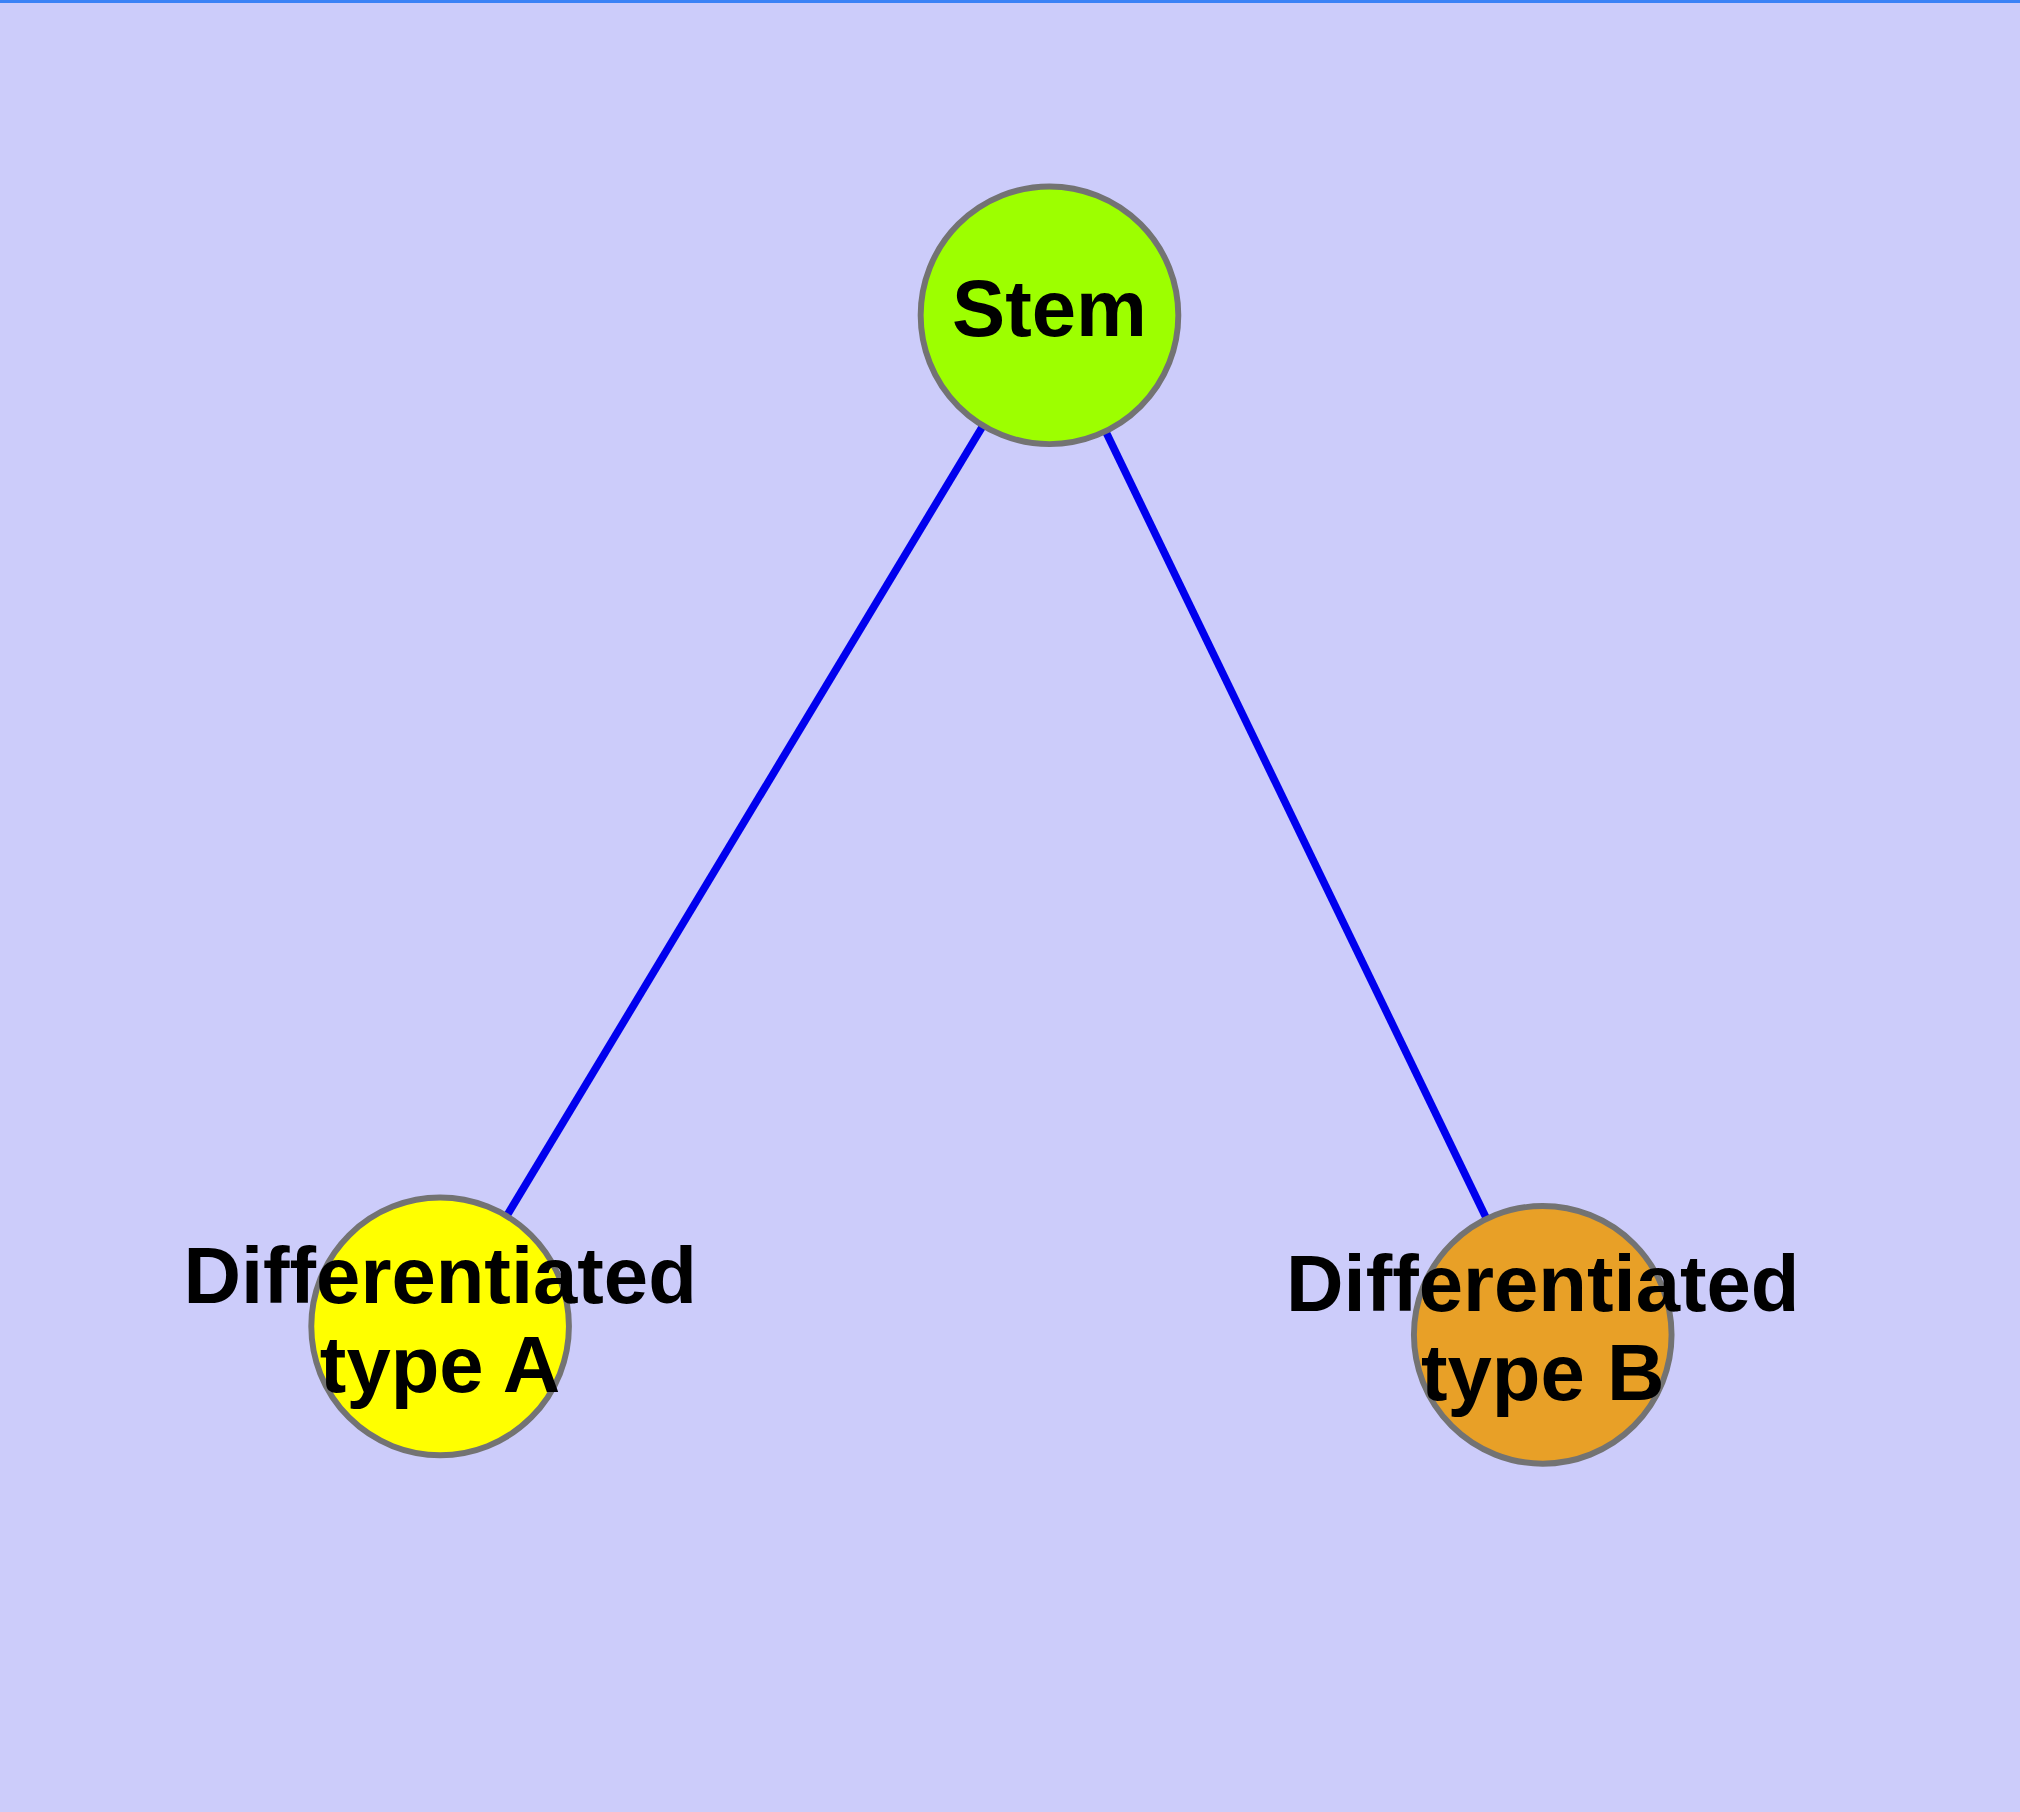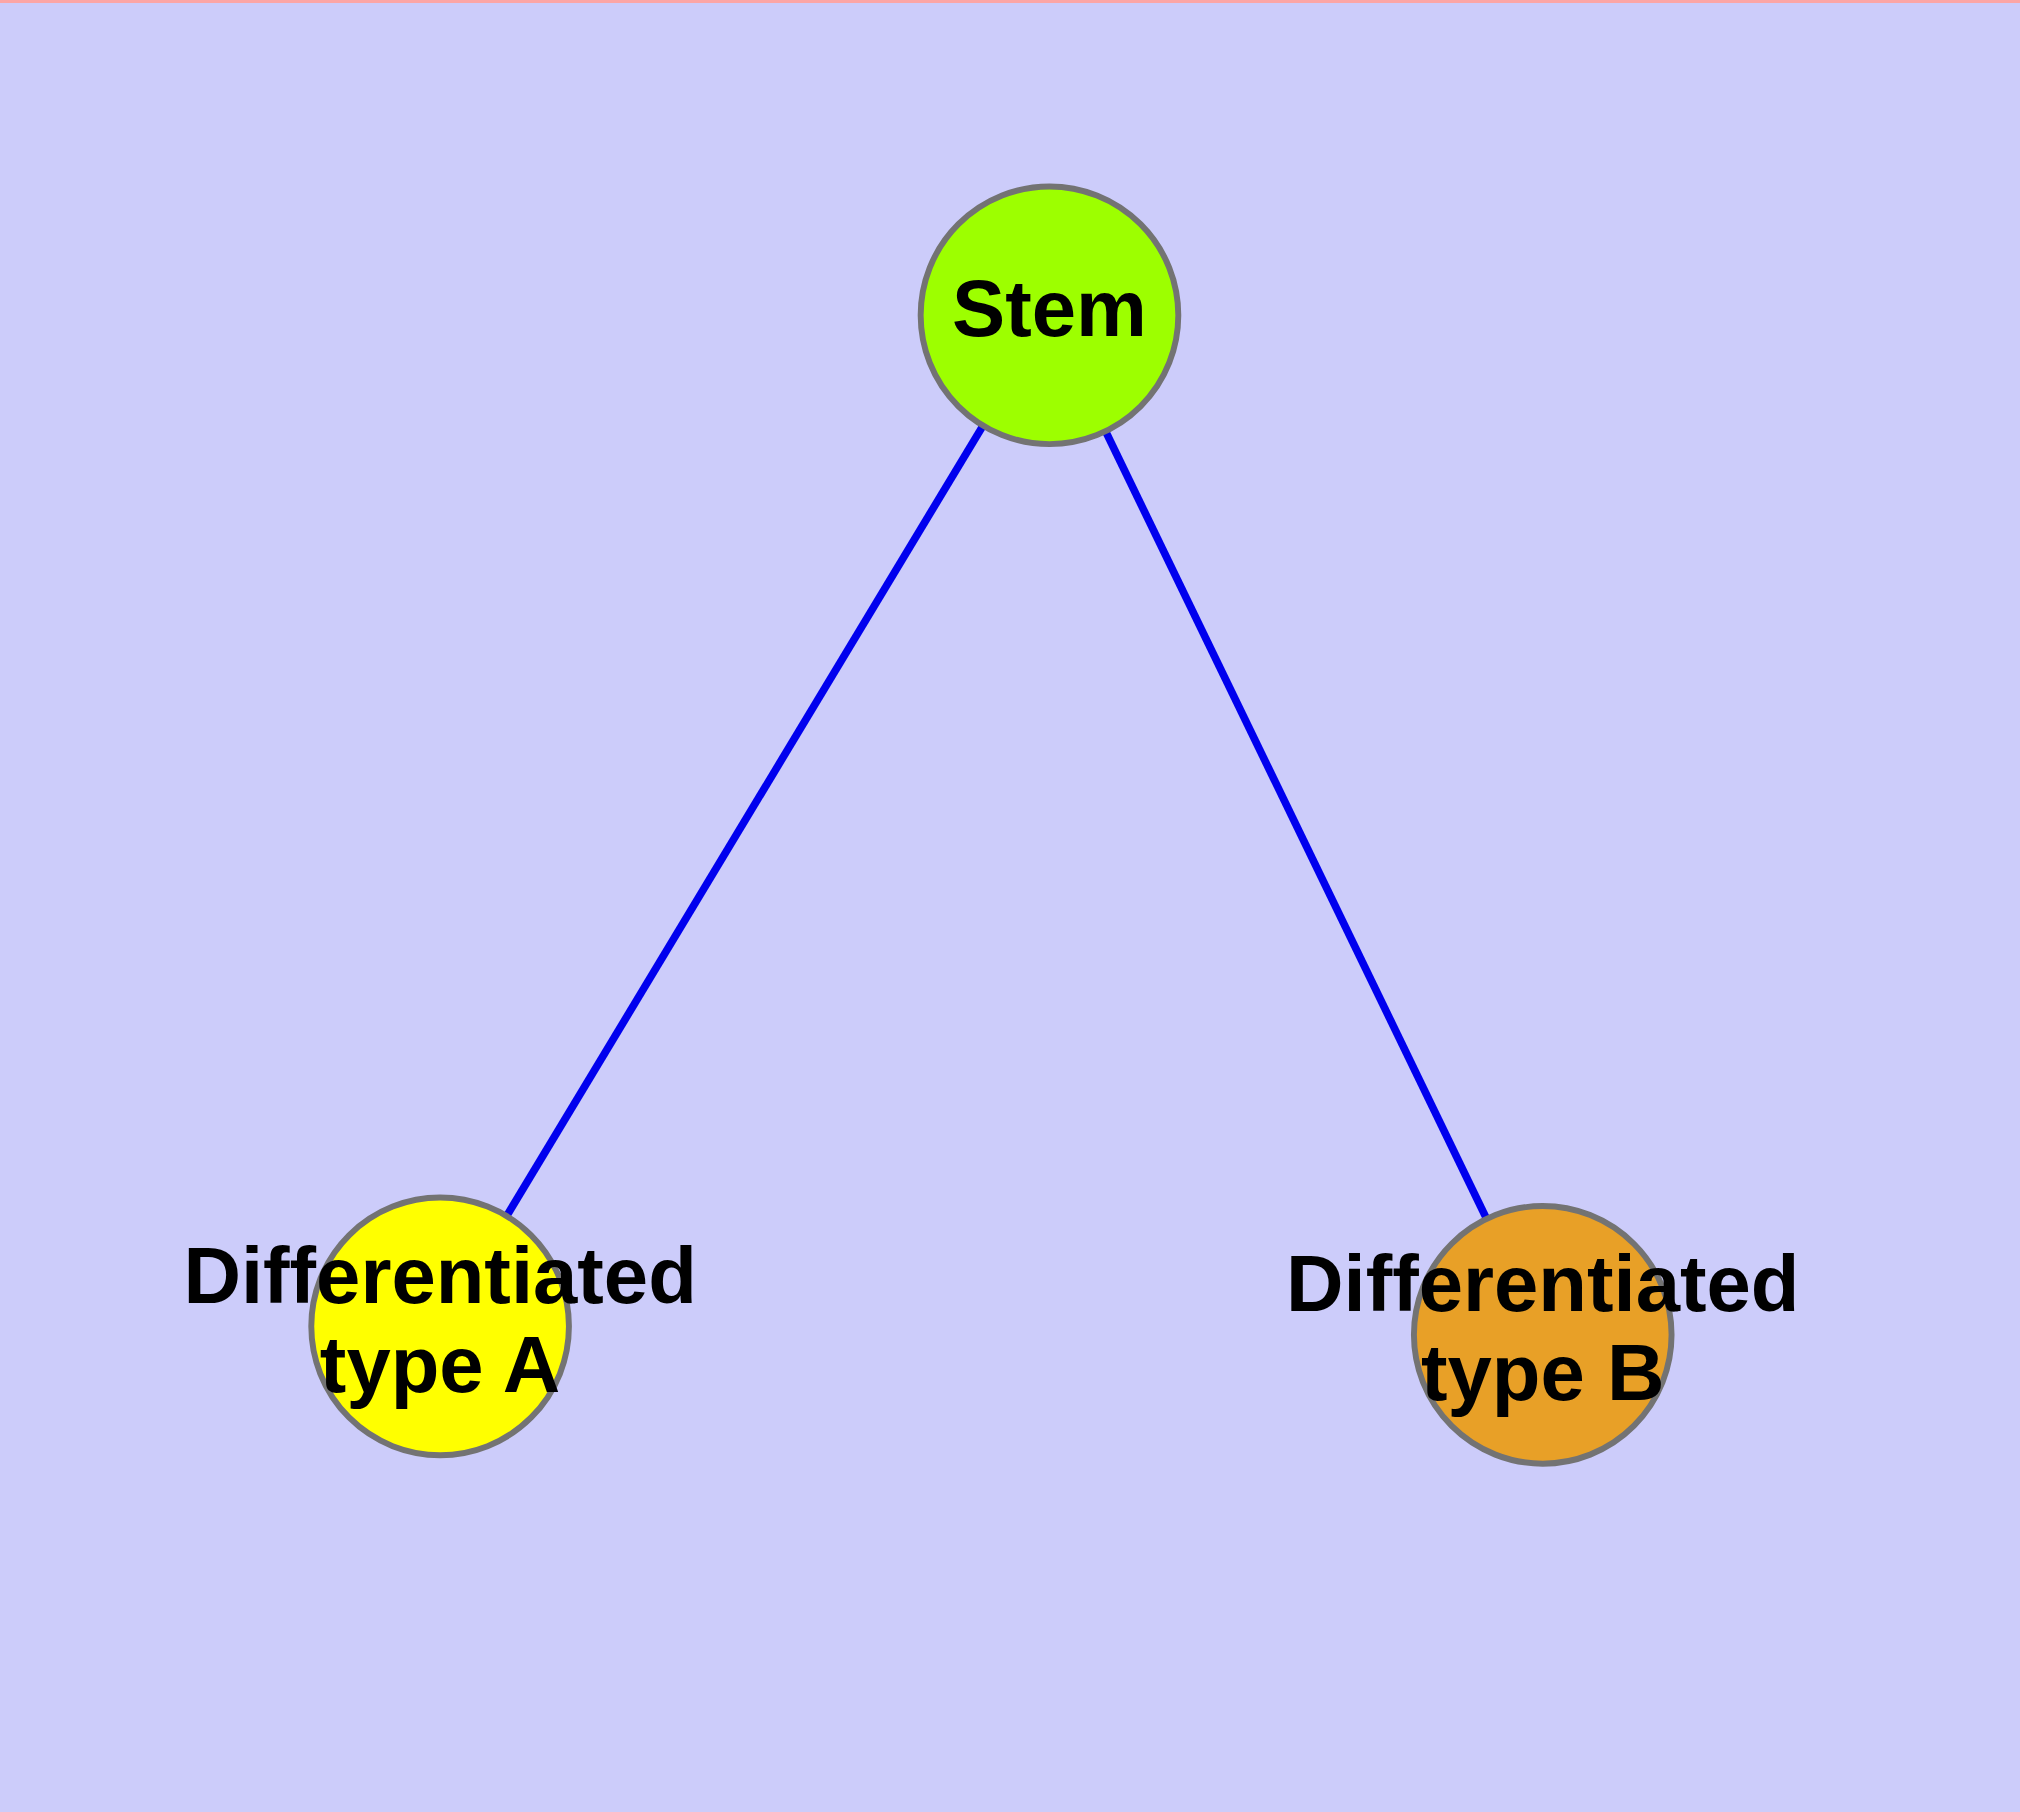--- a/index.html
+++ b/index.html
@@ -6,21 +6,21 @@
   html, body {
     margin: 0;
     padding: 0;
     background: #ffffff;
   }
   #canvas {
     position: relative;
     width: 2021px;
     height: 1812px;
     overflow: hidden;
-    background: #fca5a5;
+    background: #3b82f6;
     font-family: "Liberation Sans", "DejaVu Sans", sans-serif;
   }
   #plot-background {
     position: absolute;
     left: 0;
     top: 2.5px;
     width: 2021px;
     height: 1810px;
     background: #ccccfa;
   }

